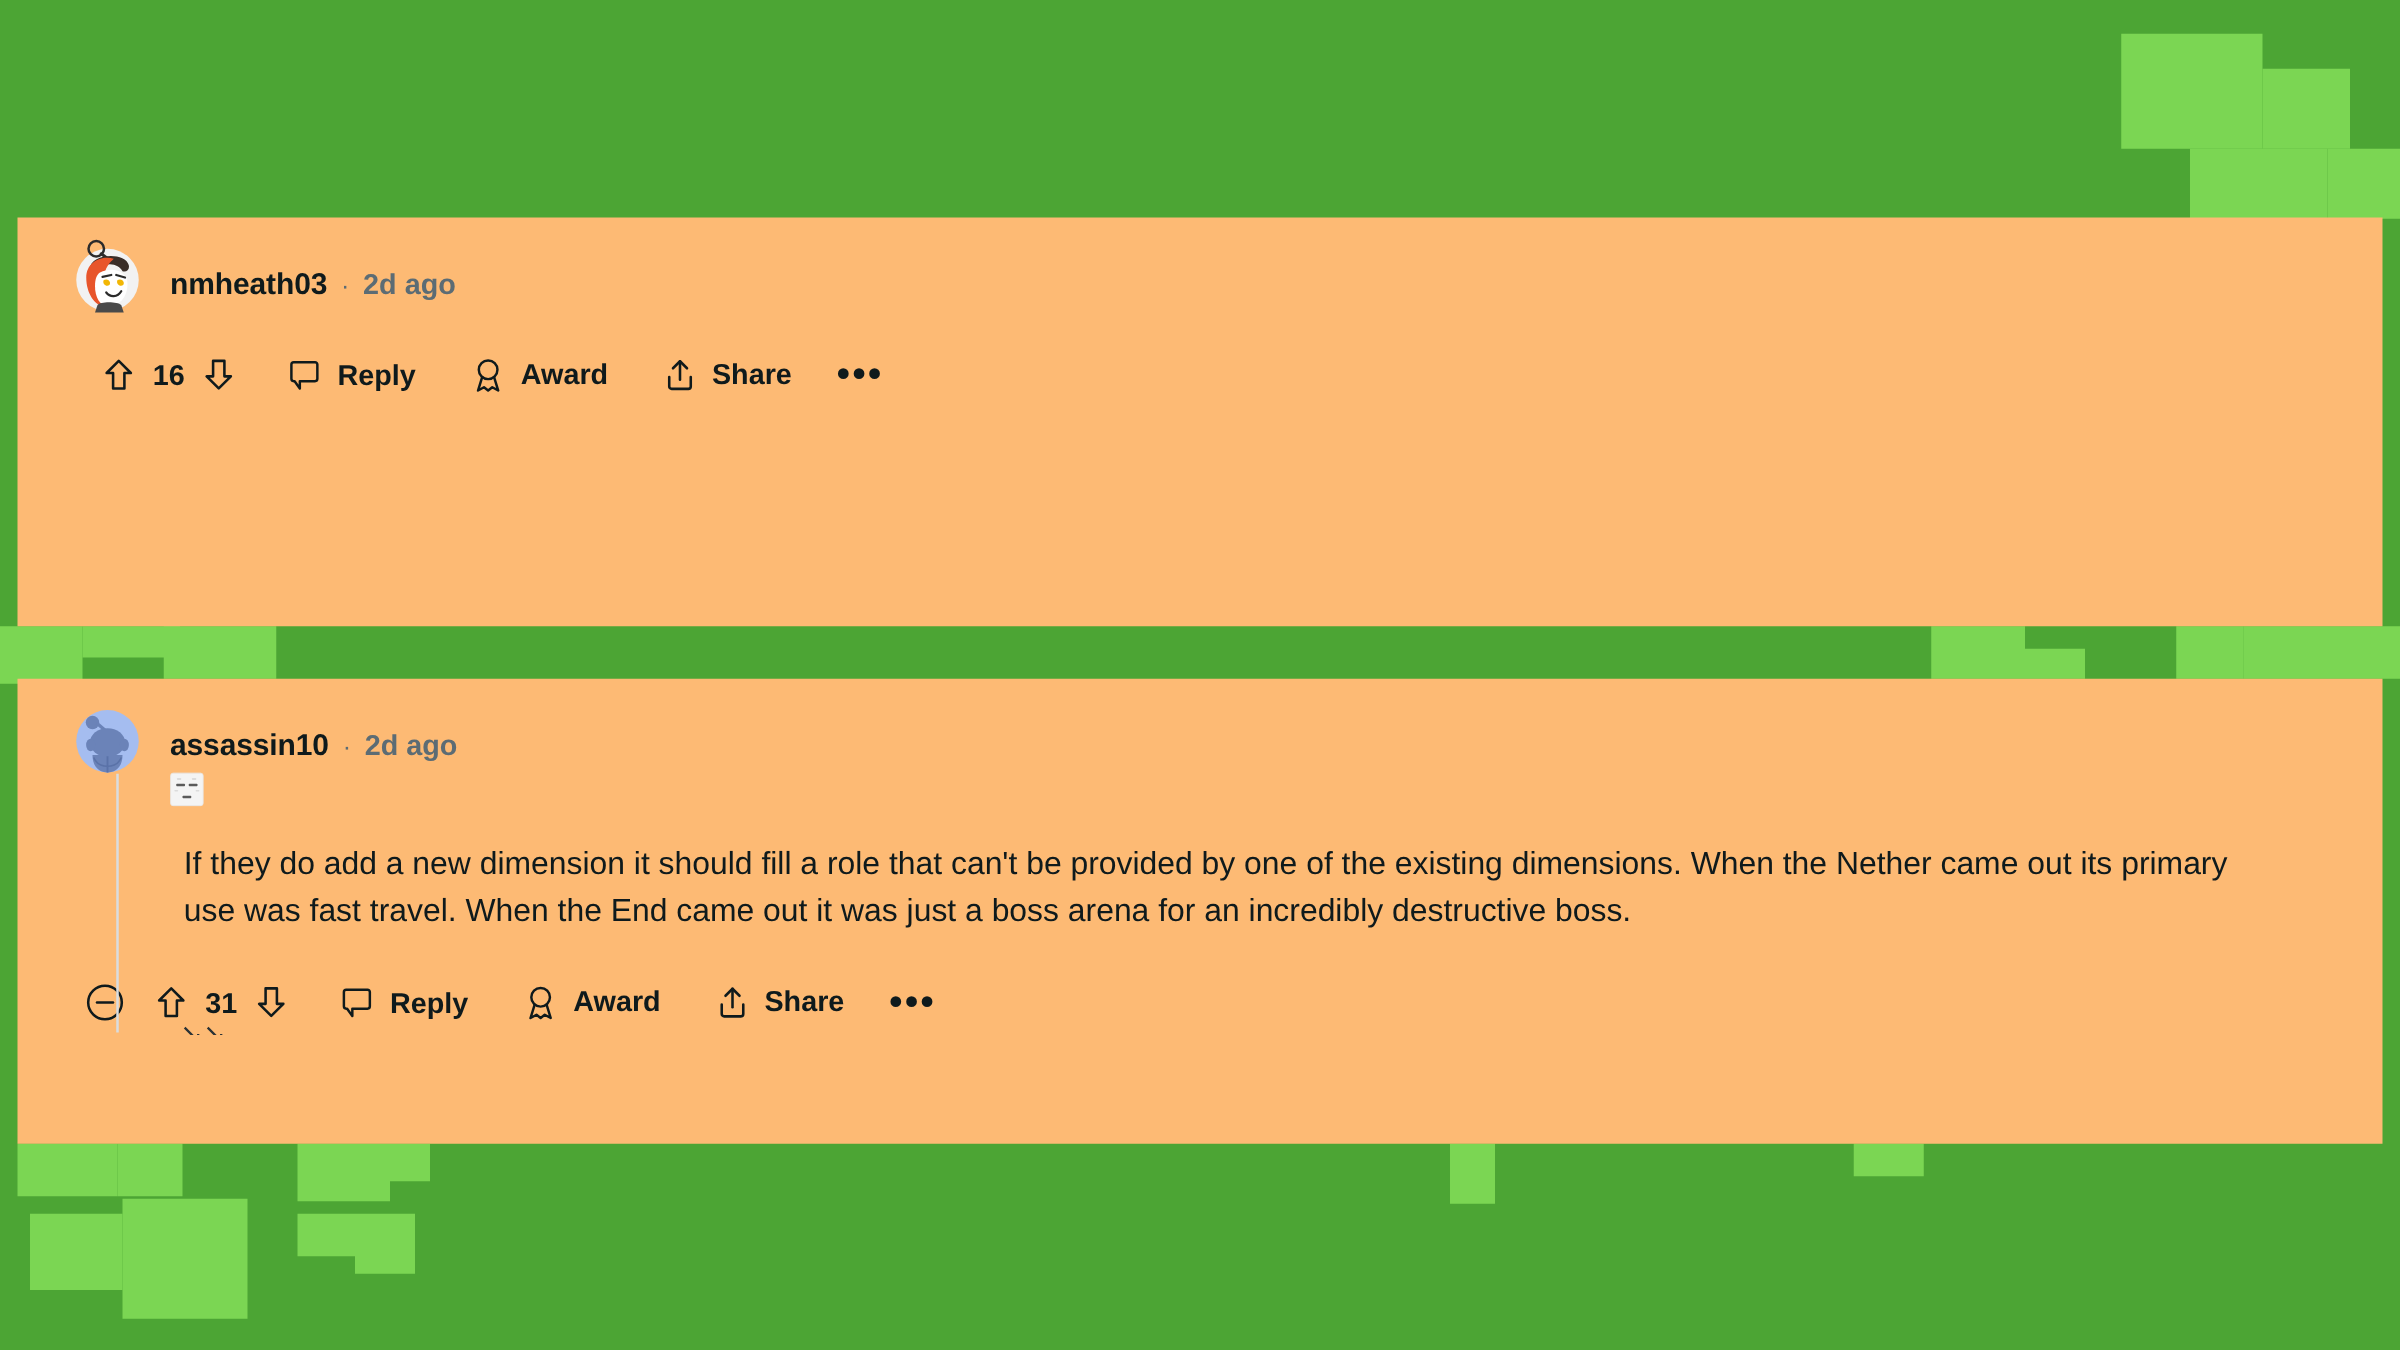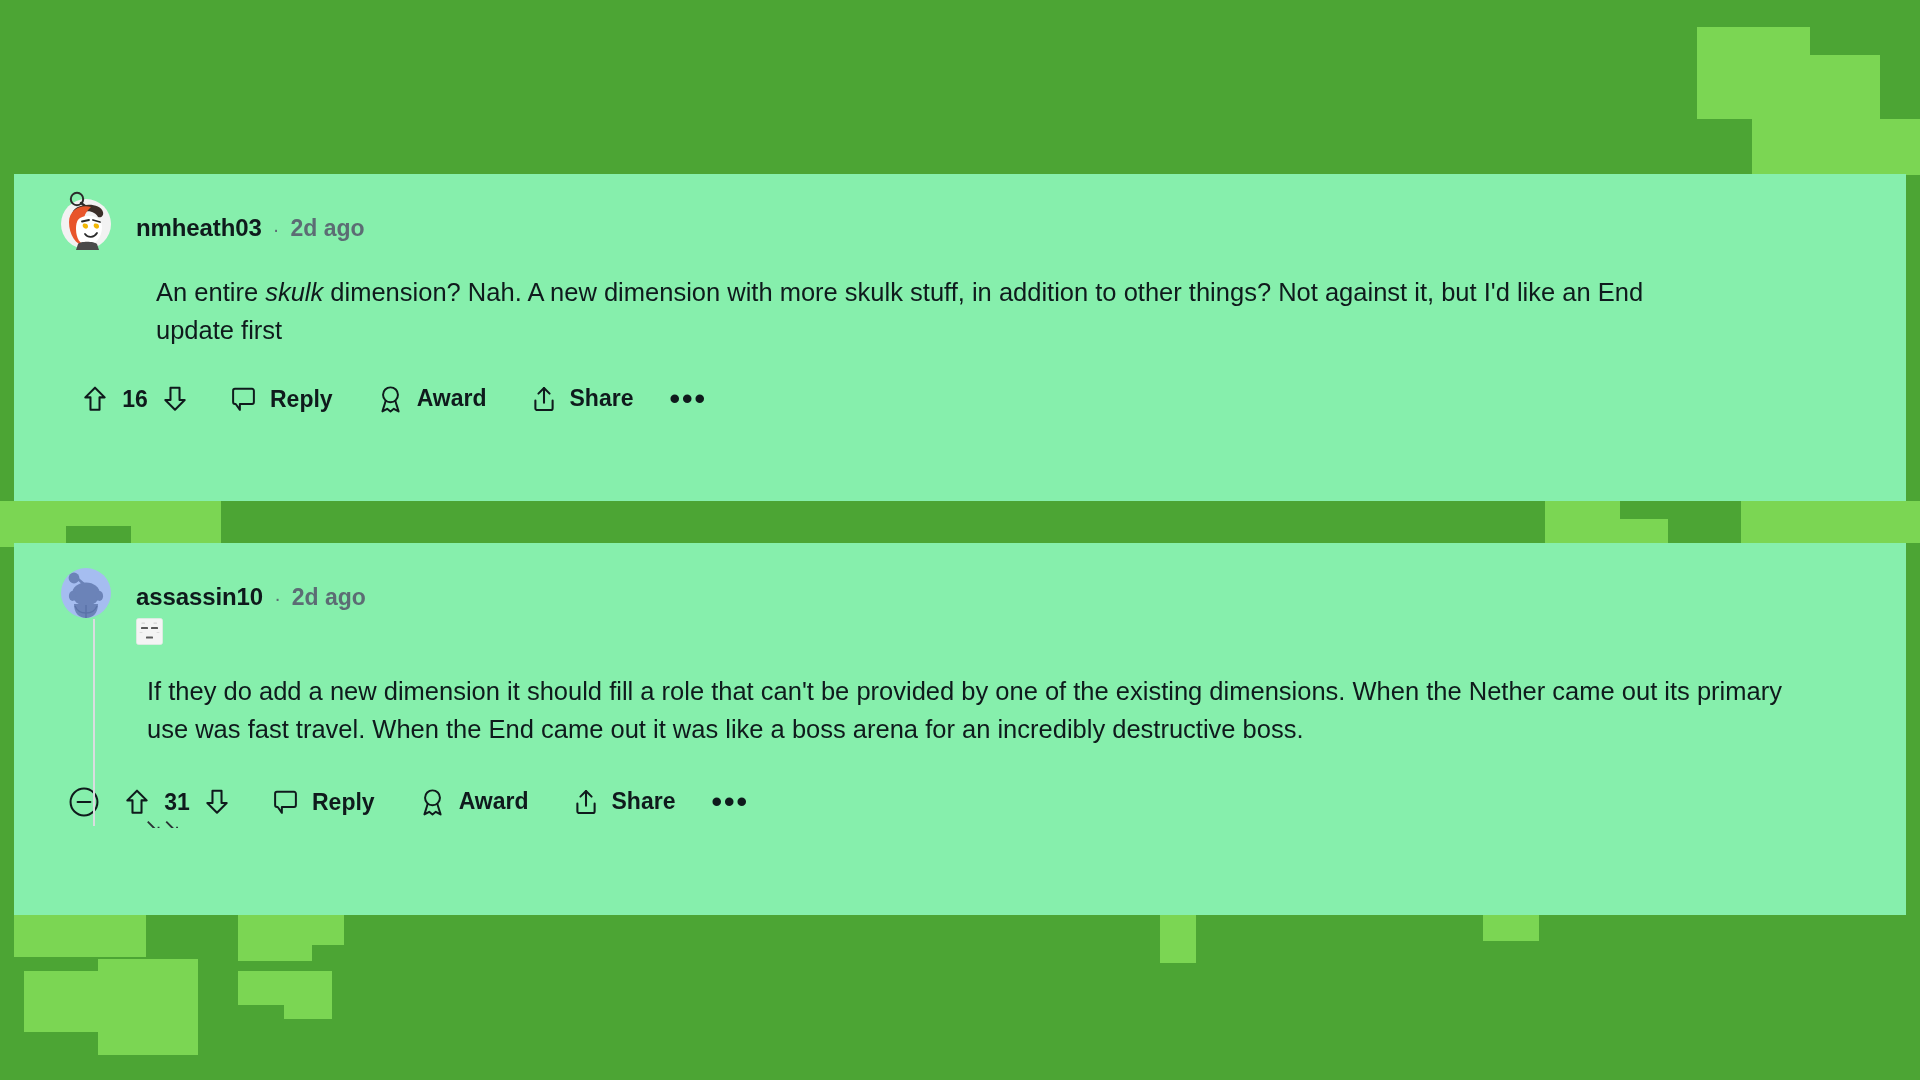--- a/index.html
+++ b/index.html
@@ -27,21 +27,21 @@
   .bg-block {
     position: absolute;
     background: #7BD653;
   }
 
   
   .comment-card {
     position: absolute;
     left: 14px;
     width: 1892px;
-    background: #86efac;
+    background: #fdba74;
     z-index: 2;
     padding: 0;
   }
 
   #comment-card-1 { top: 174px; height: 327px; }
   #comment-card-2 { top: 543px; height: 372px; overflow: hidden; }
 
   .comment-inner {
     position: relative;
     padding: 0 0 0 0;
@@ -282,23 +282,20 @@
 
       <div class="header-meta">
         <div class="byline">
           <span class="username">nmheath03</span>
           <span class="dot-sep">·</span>
           <span class="timestamp">2d ago</span>
         </div>
       </div>
     </header>
 
-    <div class="comment-body">
-      <span>An entire </span><em>skulk</em><span> dimension? Nah. A new dimension with more skulk stuff, in addition to other things? Not against it, but I'd like an End update first</span>
-    </div>
 
     <div class="action-bar">
       <div class="vote-group">
         <button class="icon-btn">
           <svg width="26" height="28" viewBox="0 0 24 26" fill="none">
             <path d="M12 2.5 L21 11.5 L16.2 11.5 L16.2 23 L7.8 23 L7.8 11.5 L3 11.5 Z" stroke="#0F1A1C" stroke-width="1.9" stroke-linejoin="round"></path>
           </svg>
         </button>
         <span class="vote-count">16</span>
         <button class="icon-btn">
@@ -383,21 +380,21 @@
           <rect x="10" y="18.5" width="7" height="2" rx="0.6" fill="#5A5A5A"></rect>
           <rect x="5.5" y="4.5" width="3.5" height="1.2" rx="0.5" fill="#D4D4D4"></rect>
           <rect x="17.5" y="4.5" width="3.5" height="1.2" rx="0.5" fill="#D4D4D4"></rect>
           <rect x="3.5" y="14" width="3" height="1.1" rx="0.5" fill="#DCDCDC"></rect>
           <rect x="20.5" y="14" width="3" height="1.1" rx="0.5" fill="#DCDCDC"></rect>
         </svg>
       </div>
     </header>
 
     <div class="comment-body">
-      <span>If they do add a new dimension it should fill a role that can't be provided by one of the existing dimensions. When the Nether came out its primary use was fast travel. When the End came out it was like a boss arena for an incredibly destructive boss.</span>
+      <span>If they do add a new dimension it should fill a role that can't be provided by one of the existing dimensions. When the Nether came out its primary use was fast travel. When the End came out it was just a boss arena for an incredibly destructive boss.</span>
     </div>
 
     <div class="action-bar">
       <button class="collapse-btn">
         <svg width="32" height="32" viewBox="0 0 30 30" fill="none">
           <circle cx="15" cy="15" r="12.6" stroke="#0F1A1C" stroke-width="1.9"></circle>
           <path d="M9 15 L21 15" stroke="#0F1A1C" stroke-width="1.9" stroke-linecap="round"></path>
         </svg>
       </button>
 

